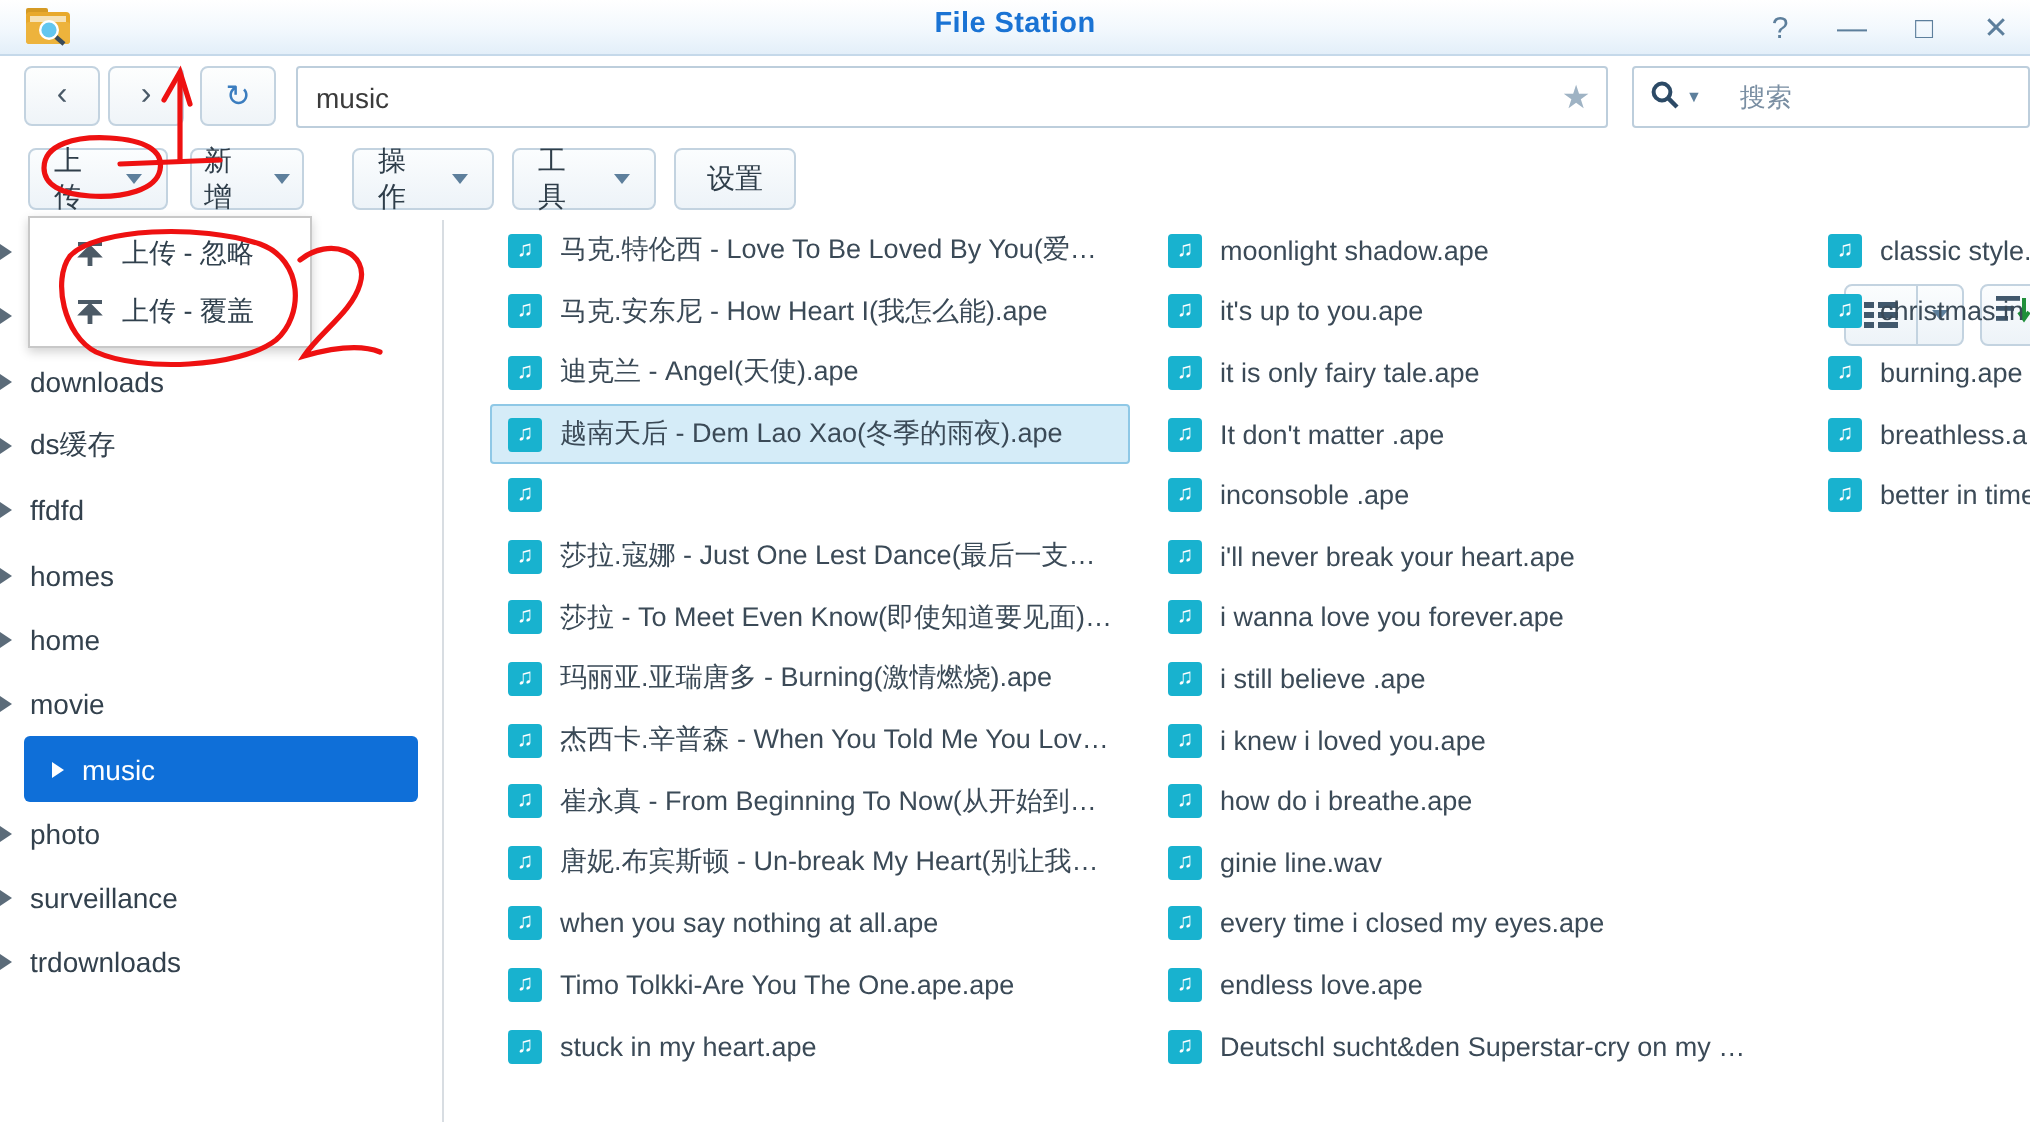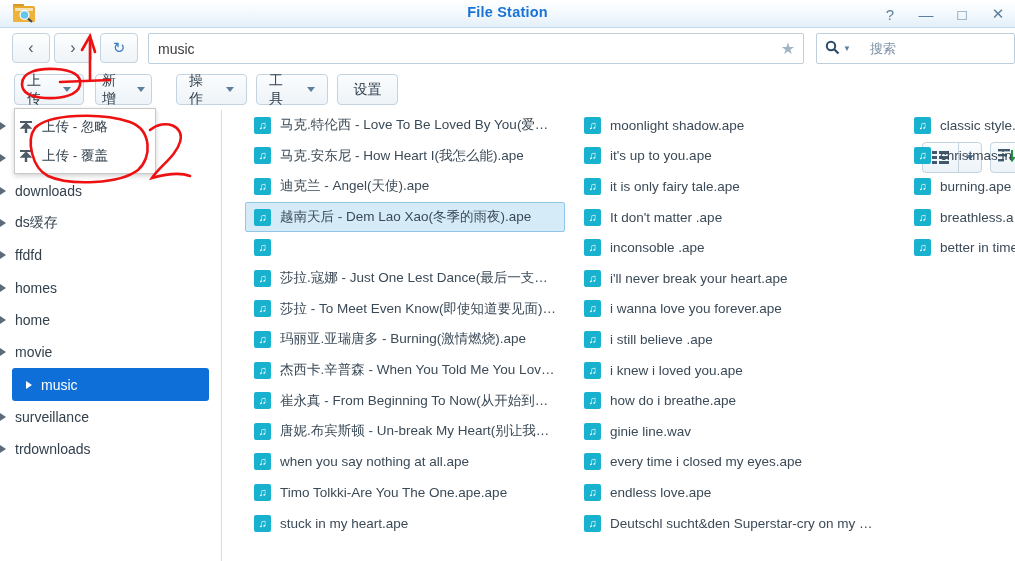--- a/index.html
+++ b/index.html
@@ -94,21 +94,21 @@
 
   
   .dropdown {
     position: absolute; left: 14px; top: 108px; width: 142px;
     background: #ffffff; border: 1px solid #c8c8c8;
     box-shadow: 0 2px 5px rgba(0,0,0,.18);
     z-index: 40; padding: 3px 0;
   }
   .dd-item {
     height: 29px; display: flex; align-items: center; gap: 8px;
-    padding-left: 3px; font-size: 13.5px; color: #30404d;
+    padding-left: 22px; font-size: 13.5px; color: #30404d;
   }
   .dd-icon { width: 16px; height: 16px; position: relative; }
 
   
   .sidebar {
     position: absolute; left: 0; top: 110px; width: 222px; height: 451px;
     background: #ffffff; border-right: 1px solid #d8dde2;
     overflow: hidden;
   }
   .side-item {
@@ -303,20 +303,24 @@
         <div class="side-item">
           <span class="tri"></span>
           <span>movie</span>
         </div>
         <div class="side-item selected">
           <span class="tri"></span>
           <span>music</span>
         </div>
         <div class="side-item">
           <span class="tri"></span>
+          <span>photo</span>
+        </div>
+        <div class="side-item">
+          <span class="tri"></span>
           <span>surveillance</span>
         </div>
         <div class="side-item">
           <span class="tri"></span>
           <span>trdownloads</span>
         </div>
       </div>
   </div>
 
   <div class="filearea">

